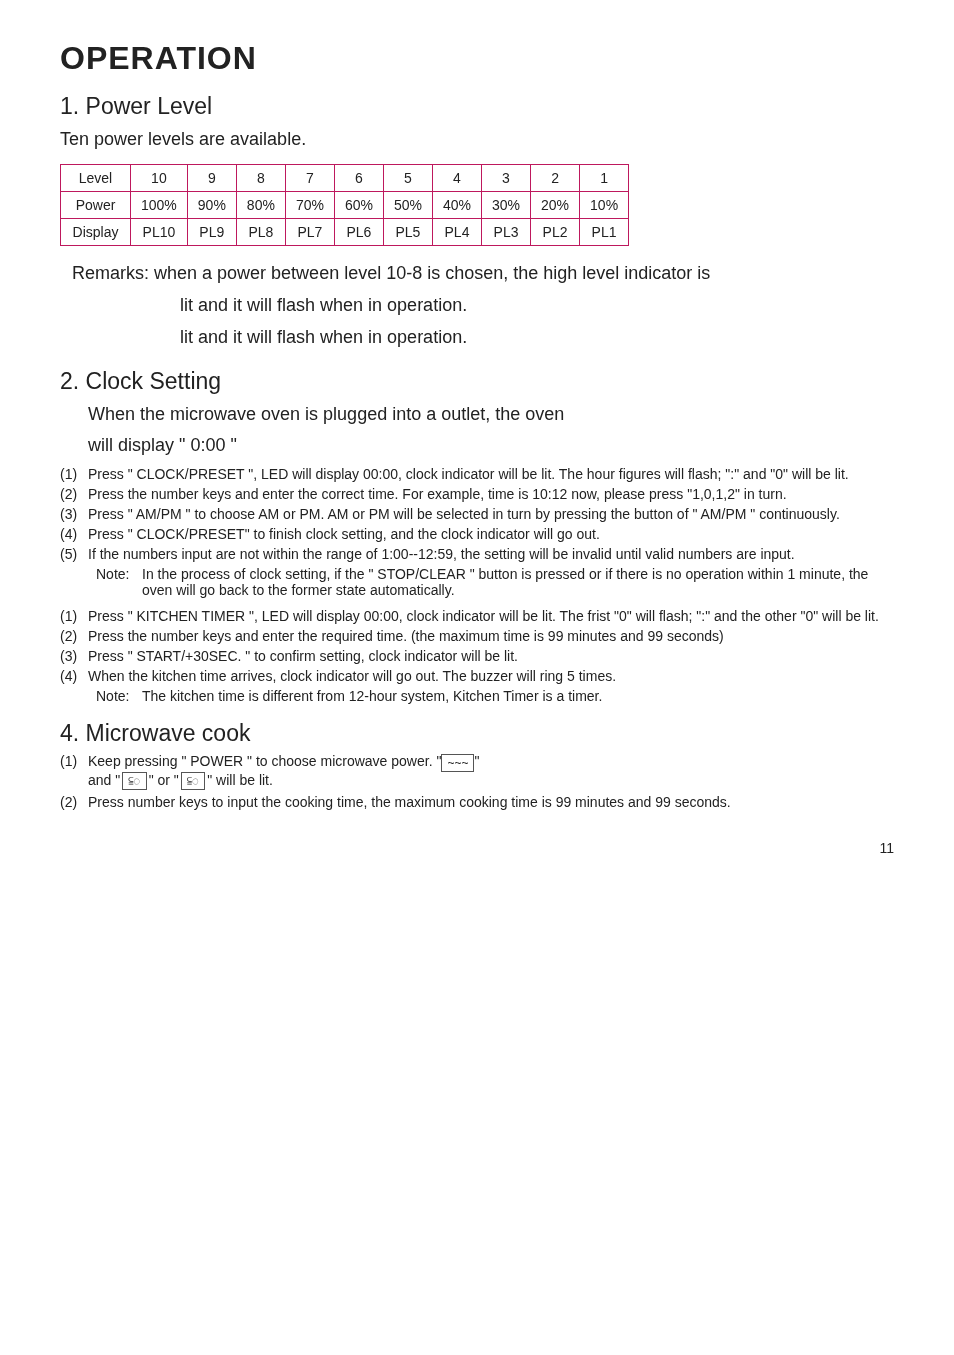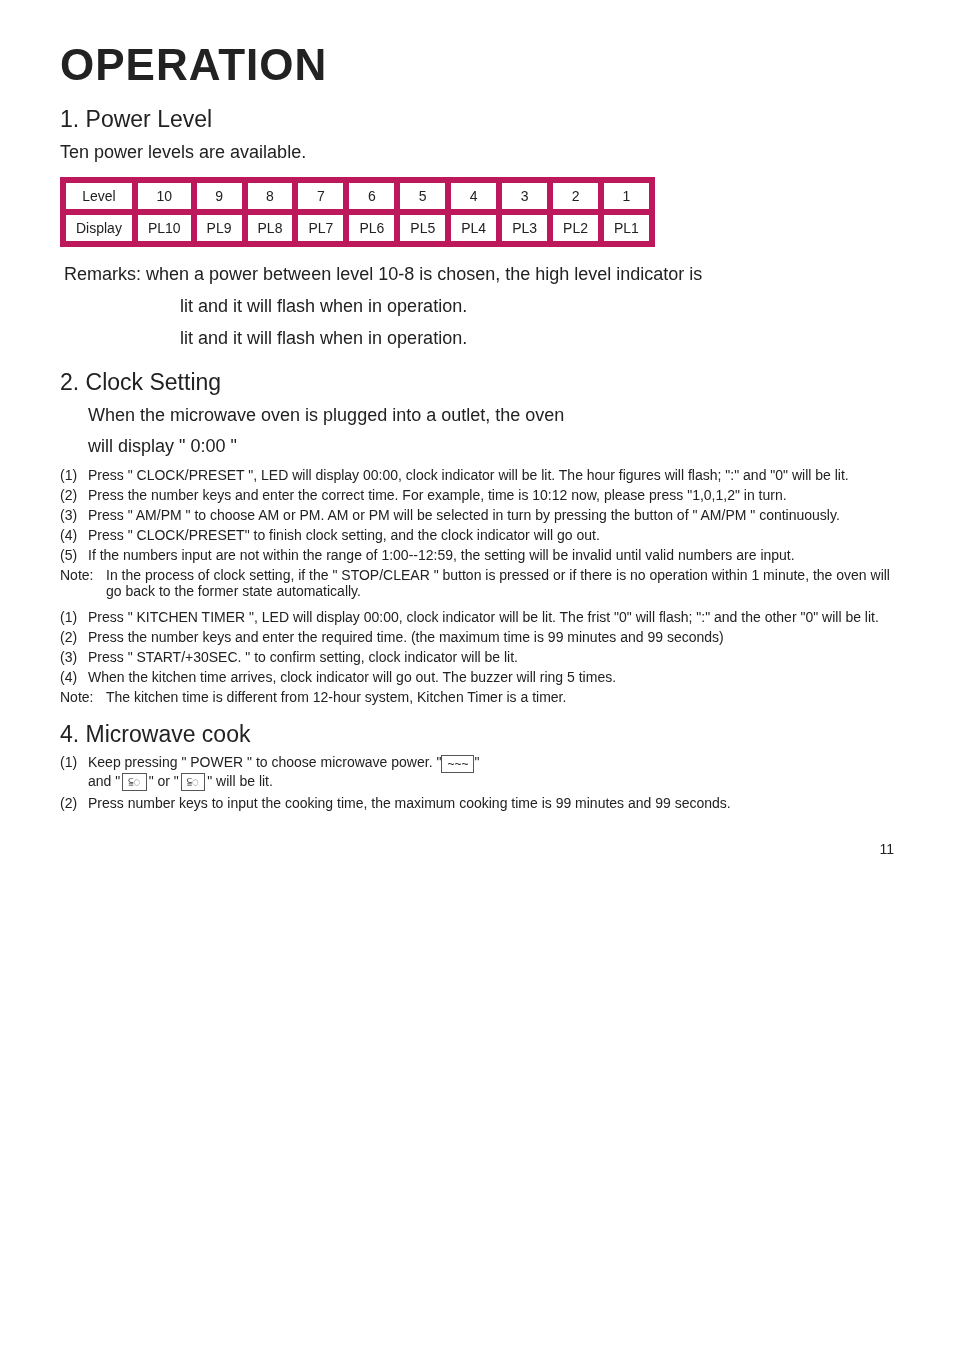--- a/index.html
+++ b/index.html
@@ -6,21 +6,21 @@
     body {
       background: #fff;
       font-family: Arial, sans-serif;
       font-size: 14px;
       color: #222;
       width: 954px;
       min-height: 1355px;
       padding: 40px 60px 40px 60px;
     }
     h1 {
-      font-size: 44px;
+      font-size: 32px;
       font-weight: bold;
       margin-bottom: 10px;
       letter-spacing: 1px;
     }
     h2 {
       font-size: 23px;
       font-weight: normal;
       margin-top: 16px;
       margin-bottom: 6px;
     }
@@ -33,35 +33,35 @@
       margin-bottom: 10px;
     }
     
     .power-table {
       border-collapse: collapse;
       margin-bottom: 14px;
       margin-top: 8px;
       width: auto;
     }
     .power-table td {
-      border: 6px solid #be185d;
+      border: 1px solid #be185d;
       padding: 5px 10px;
       text-align: center;
       min-width: 44px;
       font-size: 14px;
     }
     .power-table td:first-child {
       min-width: 70px;
     }
     .remarks {
       margin-bottom: 10px;
       margin-top: 4px;
     }
     .remarks p {
-      margin-left: 4px;
+      margin-left: 12px;
     }
     .remarks .indent {
       margin-left: 120px;
     }
     .section {
       margin-bottom: 10px;
     }
     .numbered-item {
       display: flex;
       margin-bottom: 4px;
@@ -74,20 +74,21 @@
       flex: 1;
     }
     .note-item {
       display: flex;
       margin-bottom: 4px;
     }
     .note-item .note-label {
       min-width: 46px;
       flex-shrink: 0;
       font-weight: normal;
+      margin-left: 36px;
     }
     .note-item .note-content {
       flex: 1;
     }
     .page-num {
       text-align: right;
       margin-top: 30px;
       font-size: 14px;
     }
     .icon-box {
@@ -124,20 +125,33 @@
           <td>8</td>
           <td>7</td>
           <td>6</td>
           <td>5</td>
           <td>4</td>
           <td>3</td>
           <td>2</td>
           <td>1</td>
         </tr>
         <tr>
+          <td>Power</td>
+          <td>100%</td>
+          <td>90%</td>
+          <td>80%</td>
+          <td>70%</td>
+          <td>60%</td>
+          <td>50%</td>
+          <td>40%</td>
+          <td>30%</td>
+          <td>20%</td>
+          <td>10%</td>
+        </tr>
+        <tr>
           <td>Display</td>
           <td>PL10</td>
           <td>PL9</td>
           <td>PL8</td>
           <td>PL7</td>
           <td>PL6</td>
           <td>PL5</td>
           <td>PL4</td>
           <td>PL3</td>
           <td>PL2</td>

